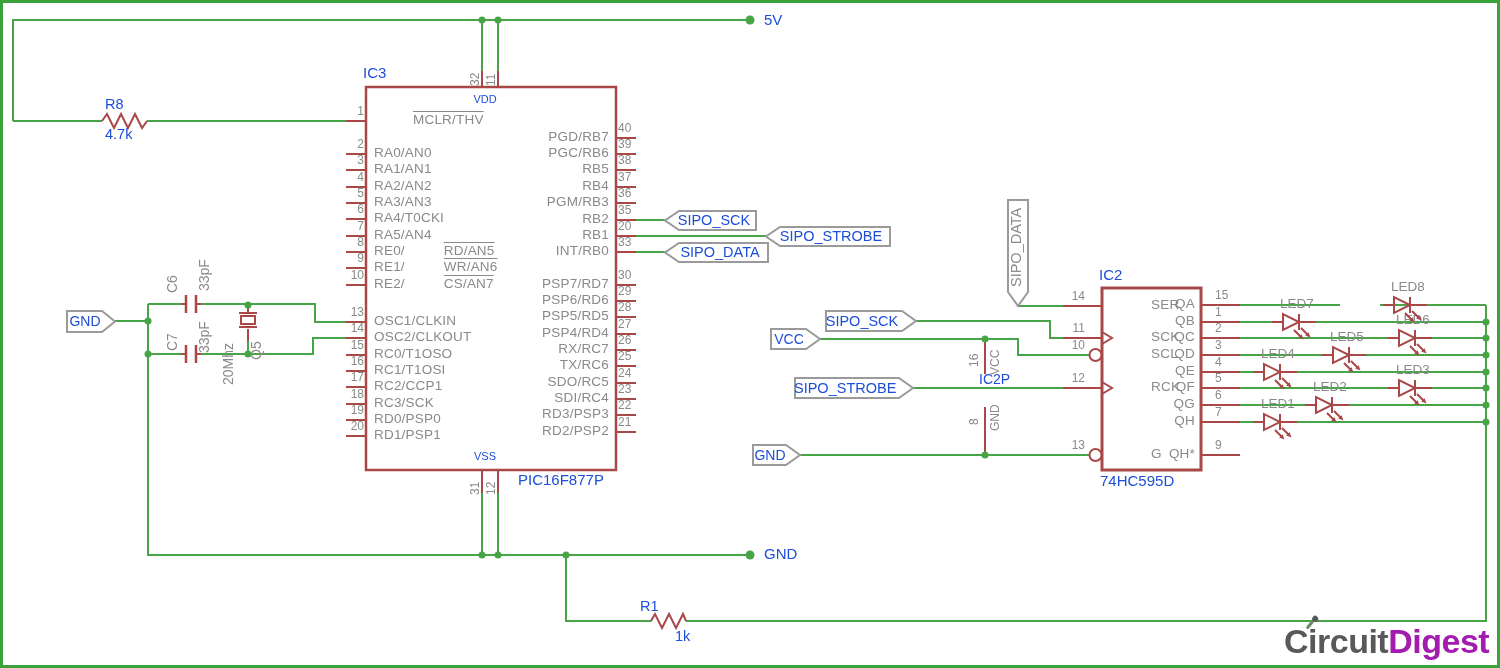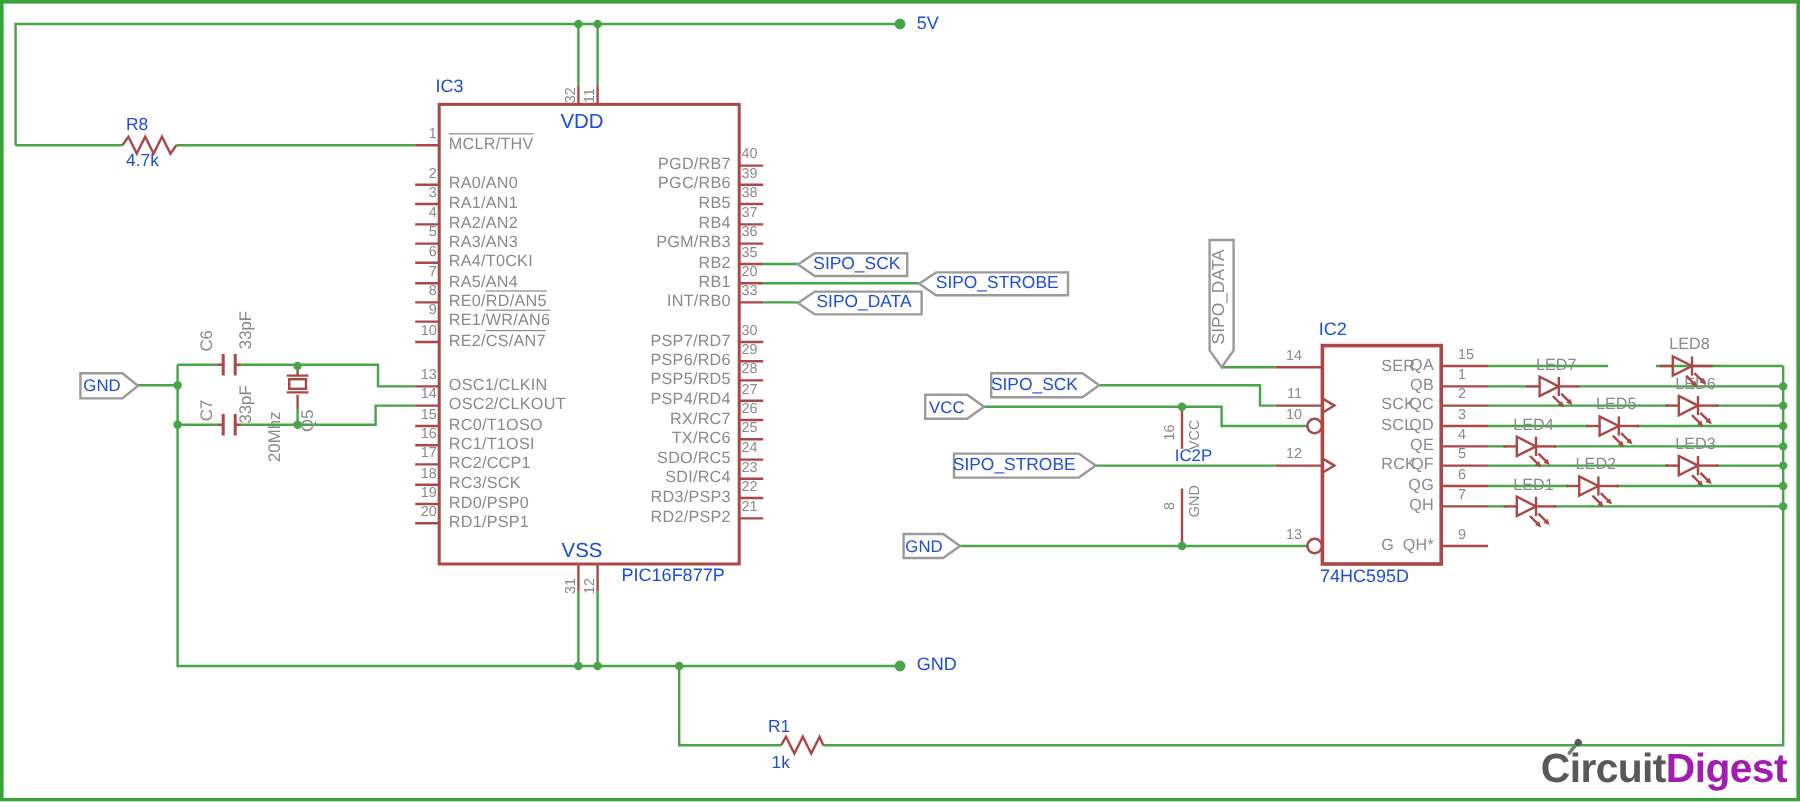--- a/index.html
+++ b/index.html
@@ -3,28 +3,28 @@
 <meta charset="utf-8">
 <style>
   html,body{margin:0;padding:0;background:#ffffff;}
   .canvas{
     position:relative; width:1500px; height:668px; box-sizing:border-box;
     background:#ffffff; border:3px solid #3aa23a; overflow:hidden;
     font-family:"Liberation Sans", sans-serif; color:#8a8a8a;
   }
   svg.layer{position:absolute; left:0; top:0;}
   .t{position:absolute; color:#1d4ed8; white-space:nowrap; line-height:1.1;}
-  .s12{font-size:12px;} .s13{font-size:17px;} .s14{font-size:14px;}
+  .s12{font-size:12px;} .s13{font-size:11px;} .s14{font-size:14px;}
   .s145{font-size:14.5px;} .s15{font-size:15px;}
   .ctr{text-align:center;}
   .vtext{
     position:absolute; writing-mode:vertical-rl; transform:rotate(180deg);
     color:#8a8a8a; white-space:nowrap; line-height:1;
   }
-  .ov{text-decoration:overline;}
+  .ov{text-decoration:overline;margin-left:39px;}
   
   .pinrow{position:absolute; left:0; top:0; width:0; height:0;}
   .pnum{position:absolute; font-size:12px; color:#8a8a8a; top:-16px; line-height:1;}
   .pname{position:absolute; font-size:13.5px; color:#8a8a8a; top:-8px; line-height:1.1; white-space:nowrap; letter-spacing:0.2px;}
   .ic3-left  .pnum{left:341px; width:20px; text-align:right;}
   .ic3-left  .pname{left:371px;}
   .ic3-right .pnum{left:615px; width:20px; text-align:left;}
   .ic3-right .pname{left:480px; width:126px; text-align:right;}
   .ic2-left  .pnum{left:1056px; width:26px; text-align:right;}
   .ic2-left  .pname{left:1148px;}
@@ -566,21 +566,21 @@
   <span class="t s145 ctr" style="left:791px;top:378px;width:102px;">SIPO_STROBE</span>
   <span class="t s14 ctr" style="left:751px;top:445px;width:32px;">GND</span>
   <span class="vtext s145" style="left:1006px;top:201px;height:86px;width:18px;text-align:center;">SIPO_DATA</span>
 
   <span class="t s15" style="left:761px;top:9px;">5V</span>
   <span class="t s15" style="left:761px;top:543px;">GND</span>
 
   <span class="t s145" style="left:102px;top:94px;">R8</span>
   <span class="t s145" style="left:102px;top:124px;">4.7k</span>
   <span class="t s145" style="left:637px;top:596px;">R1</span>
-  <span class="t s145" style="left:640px;top:626px;">1k</span>
+  <span class="t s145" style="left:672px;top:626px;">1k</span>
   <span class="vtext s14" style="left:162px;top:264px;height:26px;">C6</span>
   <span class="vtext s14" style="left:194px;top:248px;height:40px;">33pF</span>
   <span class="vtext s14" style="left:162px;top:322px;height:26px;">C7</span>
   <span class="vtext s14" style="left:194px;top:310px;height:40px;">33pF</span>
   <span class="vtext s14" style="left:246px;top:329px;height:28px;">Q5</span>
   <span class="vtext s14" style="left:218px;top:332px;height:50px;">20Mhz</span>
 
   <div class="logo">
     <span class="lg-gray">C</span><span class="lg-gray lg-i"><span>i</span><span class="logo-accent"></span></span><span class="lg-gray">rcuit</span><span class="lg-green">Digest</span>
   </div>

